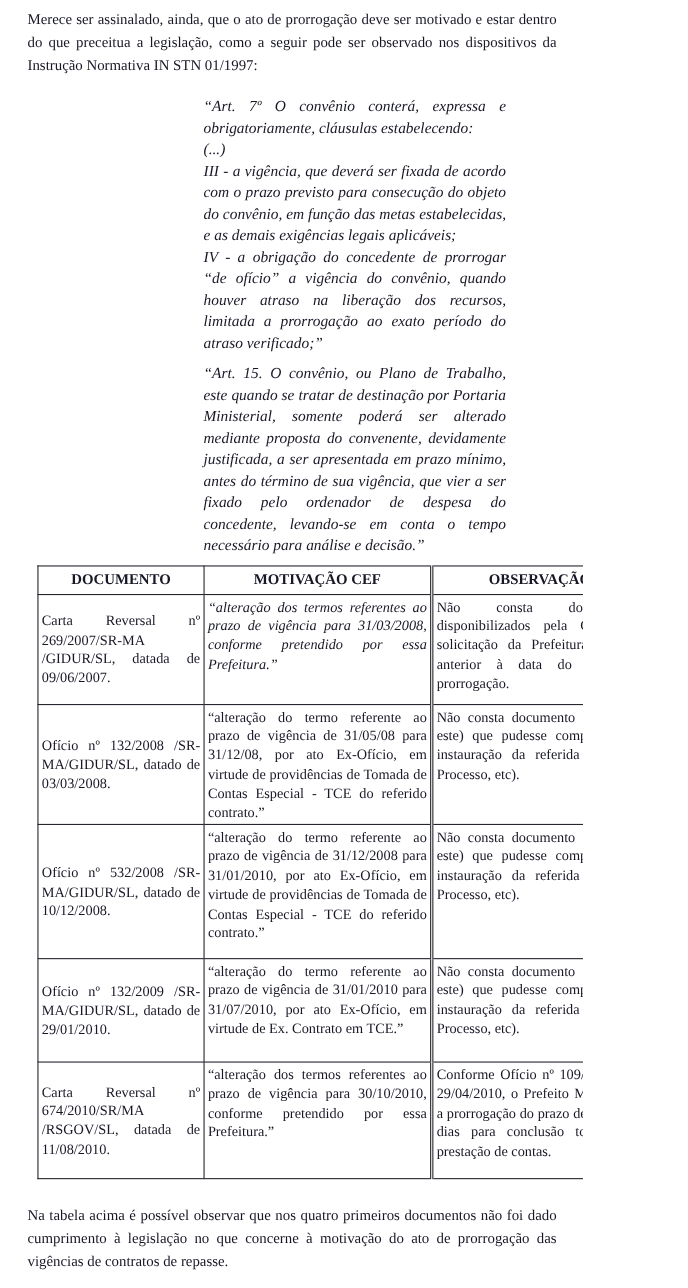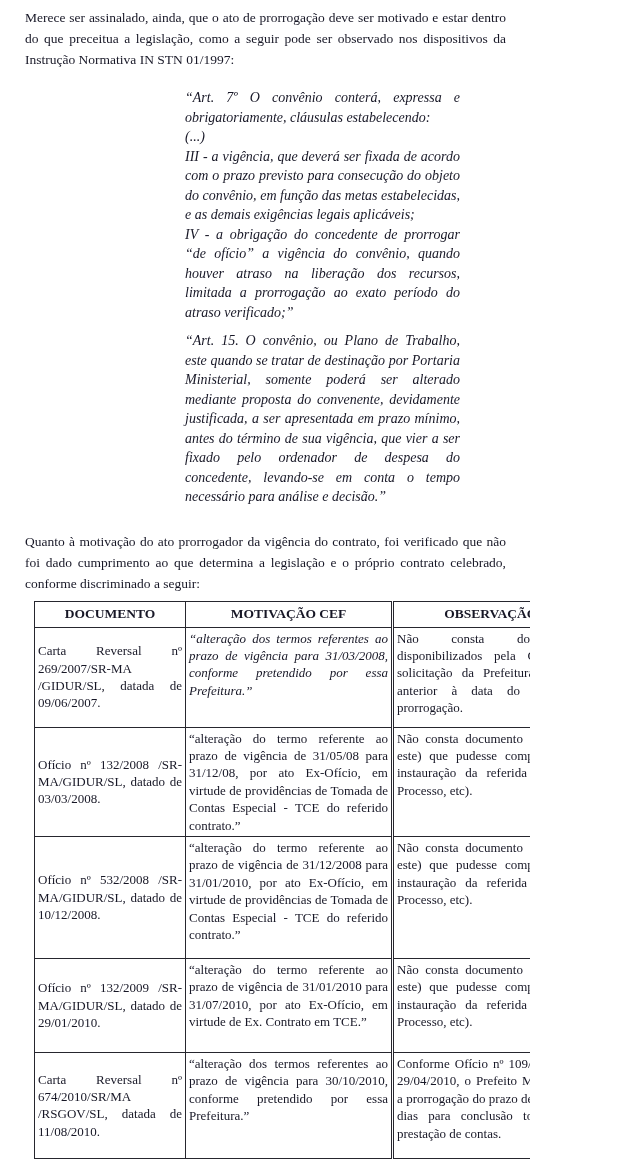--- a/index.html
+++ b/index.html
@@ -87,21 +87,20 @@
 
   <p class="body-text">Merece ser assinalado, ainda, que o ato de prorrogação deve ser motivado e estar dentro do que preceitua a legislação, como a seguir pode ser observado nos dispositivos da Instrução Normativa IN STN 01/1997:</p>
 
   <div class="quote">“Art. 7º O convênio conterá, expressa e obrigatoriamente, cláusulas estabelecendo:
 (...)
 III - a vigência, que deverá ser fixada de acordo com o prazo previsto para consecução do objeto do convênio, em função das metas estabelecidas, e as demais exigências legais aplicáveis;
 IV - a obrigação do concedente de prorrogar “de ofício” a vigência do convênio, quando houver atraso na liberação dos recursos, limitada a prorrogação ao exato período do atraso verificado;”</div>
 
   <div class="quote second">“Art. 15. O convênio, ou Plano de Trabalho, este quando se tratar de destinação por Portaria Ministerial, somente poderá ser alterado mediante proposta do convenente, devidamente justificada, a ser apresentada em prazo mínimo, antes do término de sua vigência, que vier a ser fixado pelo ordenador de despesa do concedente, levando-se em conta o tempo necessário para análise e decisão.”</div>
 
-  <p class="body-text pre-table">Quanto à motivação do ato prorrogador da vigência do contrato, foi verificado que não foi dado cumprimento ao que determina a legislação e o próprio contrato celebrado, conforme discriminado a seguir:</p>
 
   <table class="doc-table">
     <colgroup>
       <col style="width:151px">
       <col style="width:207px">
       <col style="width:230px">
     </colgroup>
     <thead>
       <tr>
         <th>DOCUMENTO</th>
@@ -131,14 +130,15 @@
         <td class="c3">Não consta documento (ou referência a este) que pudesse comprovar a efetiva instauração da referida TCE (Portaria, Processo, etc).</td>
       </tr>
       <tr class="r5">
         <td class="c1">Carta Reversal nº 674/2010/SR/MA /RSGOV/SL, datada de 11/08/2010.</td>
         <td class="c2">“alteração dos termos referentes ao prazo de vigência para 30/10/2010, conforme pretendido por essa Prefeitura.”</td>
         <td class="c3">Conforme Ofício nº 109/2010, datado de 29/04/2010, o Prefeito Municipal solicita a prorrogação do prazo de vigência por 90 dias para conclusão total da obra e prestação de contas.</td>
       </tr>
     </tbody>
   </table>
 
+  <p class="body-text post-table">Na tabela acima é possível observar que nos quatro primeiros documentos não foi dado cumprimento à legislação no que concerne à motivação do ato de prorrogação das vigências de contratos de repasse.</p>
 
 </div>
 
 </body></html>

